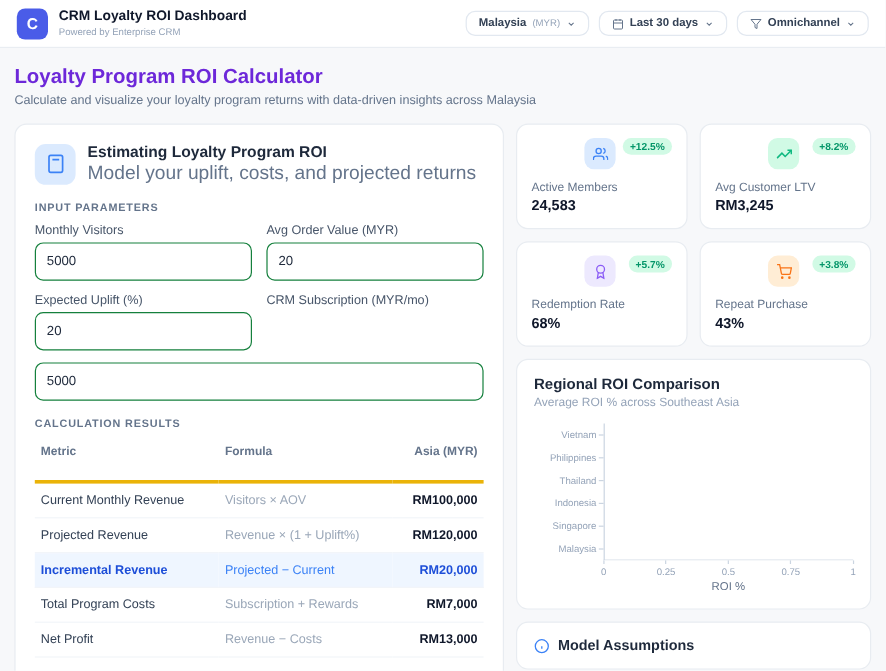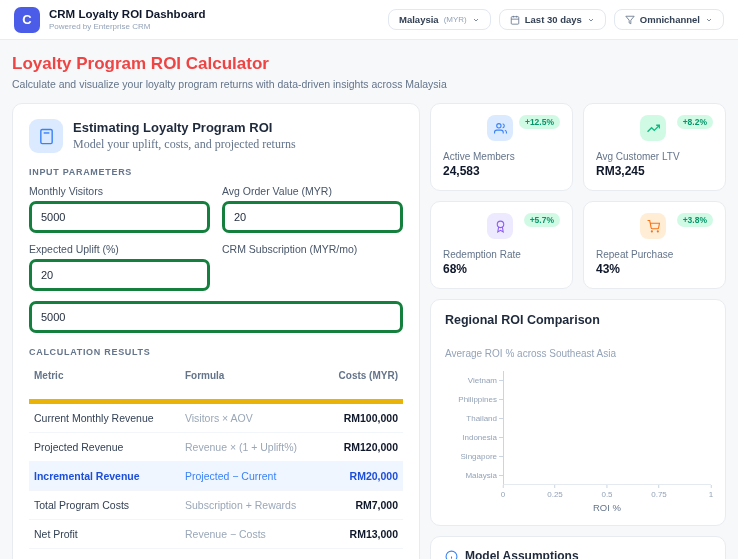--- a/index.html
+++ b/index.html
@@ -12,41 +12,41 @@
   .brand-title { font-size:11.5px; font-weight:700; color:#0f172a; line-height:1.2; }
   .brand-sub { font-size:8px; color:#94a3b8; }
   .topbar-controls { margin-left:auto; display:flex; gap:8px; }
   .pill { display:flex; align-items:center; gap:5px; border:1px solid #e2e8f0; background:#fff; border-radius:8px; padding:4px 10px; font-size:9.5px; color:#334155; font-weight:600; cursor:pointer; }
   .pill .muted { color:#94a3b8; font-size:8px; font-weight:400; }
   .pill svg { width:10px; height:10px; stroke:#64748b; }
   .pill .chev { width:8px; height:8px; }
 
   
   .content { padding:14px 12px 0 12px; }
-  .page-title { font-size:17px; font-weight:700; color:#ef4444; }
+  .page-title { font-size:17px; font-weight:700; color:#6d28d9; }
   .page-sub { font-size:10.5px; color:#64748b; margin-top:4px; }
   .grid { display:grid; grid-template-columns:408px 296px; gap:10px; margin-top:13px; align-items:start; }
 
   .card { background:#fff; border:1px solid #e8ecf1; border-radius:10px; }
 
   
   .calc { padding:15px 16px; }
   .calc-head { display:flex; gap:10px; align-items:center; }
   .calc-icon { width:34px; height:34px; border-radius:9px; background:#dbeafe; color:#3b82f6; display:flex; align-items:center; justify-content:center; flex:0 0 auto; }
   .calc-icon svg { width:17px; height:17px; }
   .calc-title { font-size:13px; font-weight:700; color:#1e293b; }
-  .calc-sub { font-size:12px; color:#64748b; margin-top:2px;font-family:Liberation Serif, serif; }
+  .calc-sub { font-size:16px; color:#64748b; margin-top:2px; }
   .section-label { font-size:9px; font-weight:700; letter-spacing:.7px; color:#64748b; margin:14px 0 8px; }
   .inputs { display:grid; grid-template-columns:1fr 1fr; gap:10px 12px; }
   .field.full { grid-column:1 / span 2; }
   .field label { display:block; font-size:10.5px; color:#475569; margin-bottom:4px; }
-  .field input { width:100%; height:32px; border:3px solid #15803d; border-radius:7px; padding:0 9px; font-size:11px; color:#1e293b; font-family:"Liberation Sans",sans-serif; outline:none; background:#fff; }
+  .field input { width:100%; height:32px; border:1px solid #15803d; border-radius:7px; padding:0 9px; font-size:11px; color:#1e293b; font-family:"Liberation Sans",sans-serif; outline:none; background:#fff; }
 
   table.results { width:100%; border-collapse:collapse; }
-  table.results th { font-size:10px; font-weight:600; color:#64748b; text-align:left; padding:5px 5px 18px; border-bottom:5px solid #eab308; }
+  table.results th { font-size:10px; font-weight:600; color:#64748b; text-align:left; padding:5px 5px 18px; border-bottom:3px solid #eab308; }
   table.results th:last-child { text-align:right; }
   table.results td { font-size:10.5px; padding:8px 5px; border-bottom:1px solid #f2f5f9; }
   td.metric { color:#334155; }
   td.formula { color:#9aa7b8; }
   td.value { text-align:right; font-weight:700; color:#0f172a; white-space:nowrap; }
   tr.hl { background:#eff6ff; }
   tr.hl td.metric { color:#1d4ed8; font-weight:600;margin-top:36px; }
   tr.hl td.formula { color:#3b82f6; }
   tr.hl td.value { color:#1d4ed8; }
 
@@ -63,21 +63,21 @@
   .ic-green { background:#d1fae5; color:#10b981; }
   .ic-purple { background:#ede9fe; color:#8b5cf6; }
   .ic-orange { background:#ffedd5; color:#f97316; }
   .badge { background:#d1fae5; color:#059669; font-size:8.5px; font-weight:700; padding:2px 6px; border-radius:999px; }
   .stat-label { font-size:10px; color:#64748b; margin-top:10px; }
   .stat-value { font-size:12px; font-weight:700; color:#0f172a; margin-top:2px; }
 
   
   .chart-card { padding:13px 14px 12px; }
   .chart-title { font-size:12.5px; font-weight:700; color:#1e293b; }
-  .chart-sub { font-size:10px; color:#94a3b8; margin-top:21px; }
+  .chart-sub { font-size:10px; color:#94a3b8; margin-top:3px; }
   .plot-wrap { margin-top:12px; }
   .plot { display:flex; }
   .ylabels { display:flex; flex-direction:column; justify-content:space-around; width:58px; }
   .ylabel { display:flex; align-items:center; justify-content:flex-end; gap:2px; height:19px; font-size:8px; color:#94a3b8; }
   .ytick { width:4px; border-top:1px solid #cbd5e1; }
   .plot-area { flex:1; border-left:1px solid #cbd5e1; border-bottom:1px solid #e5eaf0; height:114px; position:relative; }
   .xaxis { position:relative; margin-left:58px; height:16px; }
   .xtick { position:absolute; top:0; transform:translateX(-50%); font-size:8px; color:#94a3b8; text-align:center; }
   .xtick::before { content:""; display:block; width:1px; height:3px; background:#cbd5e1; margin:0 auto 2px; }
   .xlabel { text-align:center; font-size:9.5px; color:#64748b; margin-left:58px; margin-top:1px; }
@@ -178,21 +178,21 @@
           <input type="text" value="5000" style="">
         </div>
       </div>
 
       <div class="section-label">CALCULATION RESULTS</div>
       <table class="results">
         <thead>
           <tr>
             <th>Metric</th>
             <th>Formula</th>
-            <th>Costs (MYR)</th>
+            <th>Asia (MYR)</th>
           </tr>
         </thead>
         <tbody>
           <tr>
             <td class="metric">Current Monthly Revenue</td>
             <td class="formula">Visitors × AOV</td>
             <td class="value">RM100,000</td>
           </tr>
           <tr>
             <td class="metric">Projected Revenue</td>

